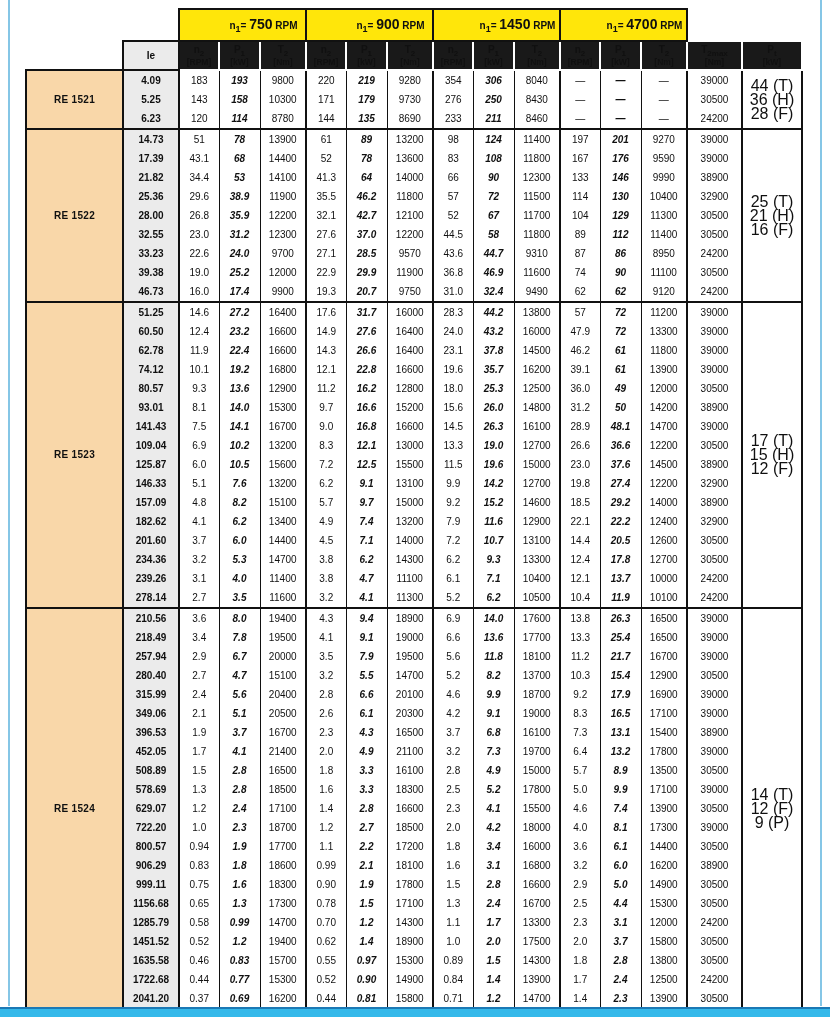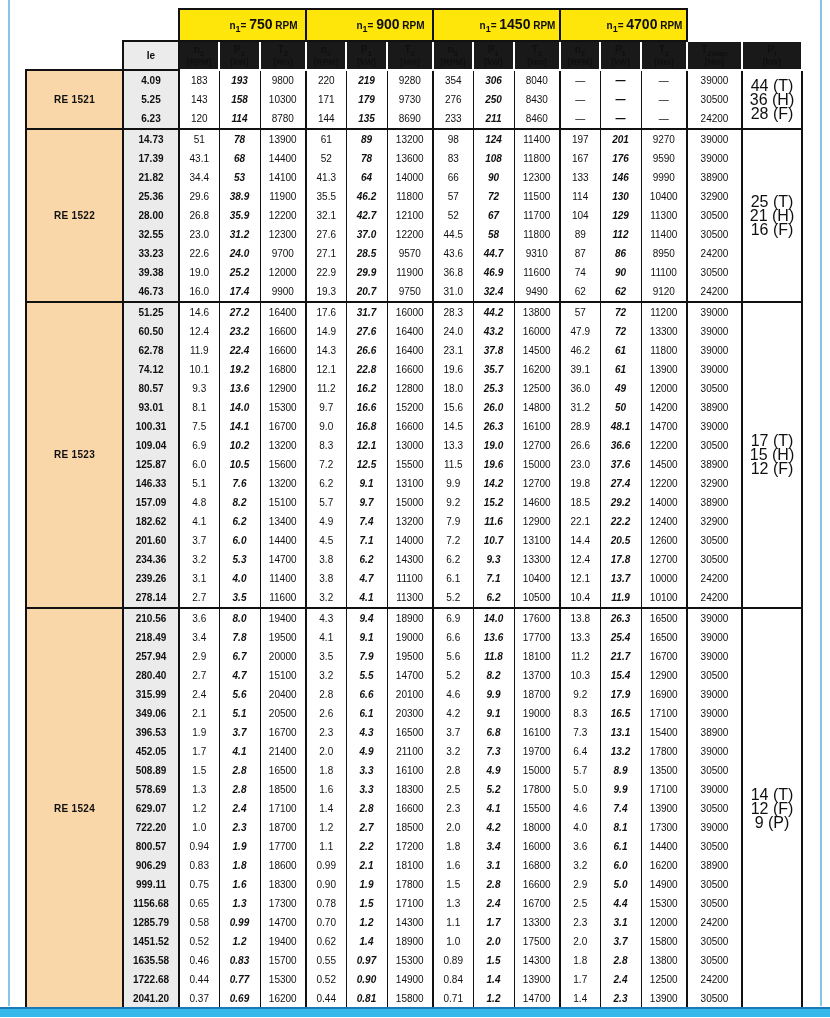--- a/index.html
+++ b/index.html
@@ -411,21 +411,21 @@
         <td class="thin">15200</td>
         <td class="gs">15.6</td>
         <td class="thin p1c">26.0</td>
         <td class="thin">14800</td>
         <td class="gs">31.2</td>
         <td class="thin p1c">50</td>
         <td class="thin">14200</td>
         <td class="t2maxc">38900</td>
       </tr>
       <tr>
-        <td class="iec">100.31</td>
+        <td class="iec">141.43</td>
         <td class="gs">7.5</td>
         <td class="thin p1c">14.1</td>
         <td class="thin">16700</td>
         <td class="gs">9.0</td>
         <td class="thin p1c">16.8</td>
         <td class="thin">16600</td>
         <td class="gs">14.5</td>
         <td class="thin p1c">26.3</td>
         <td class="thin">16100</td>
         <td class="gs">28.9</td>

